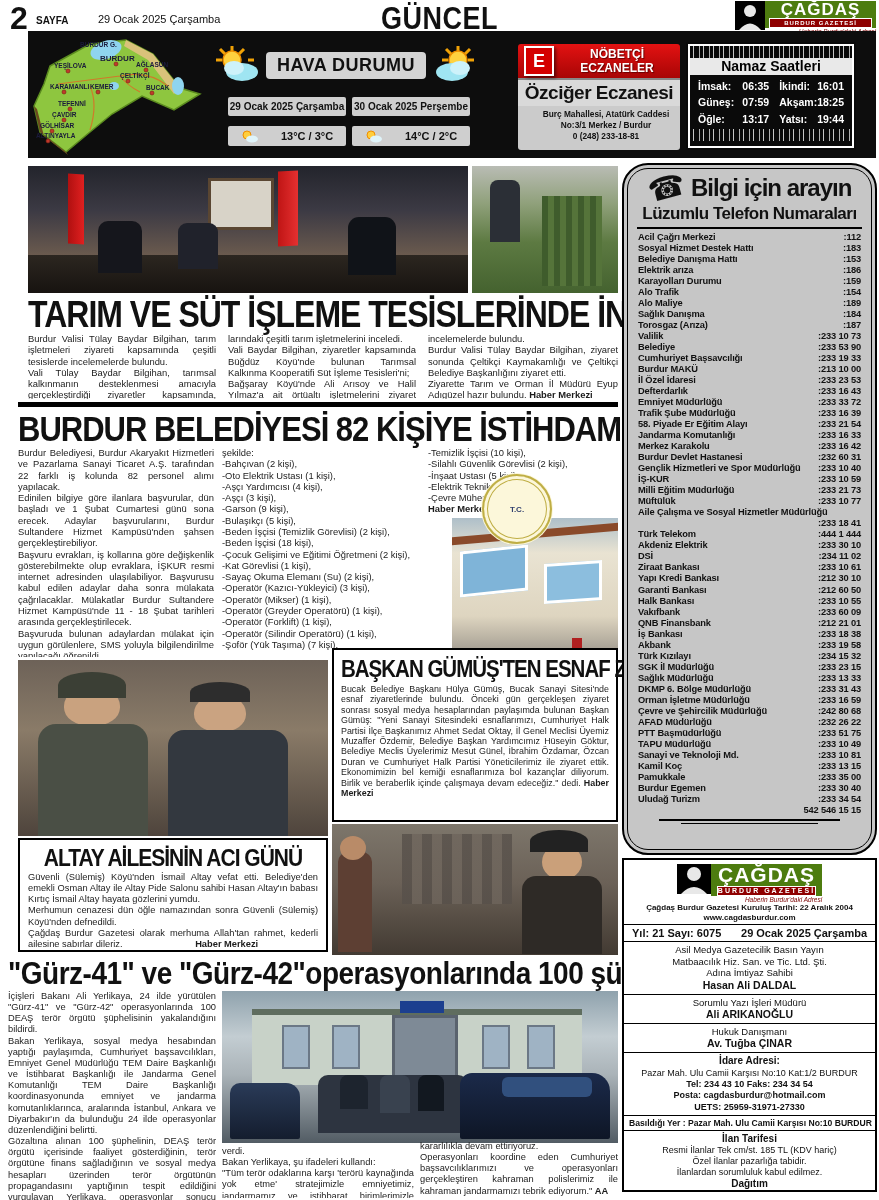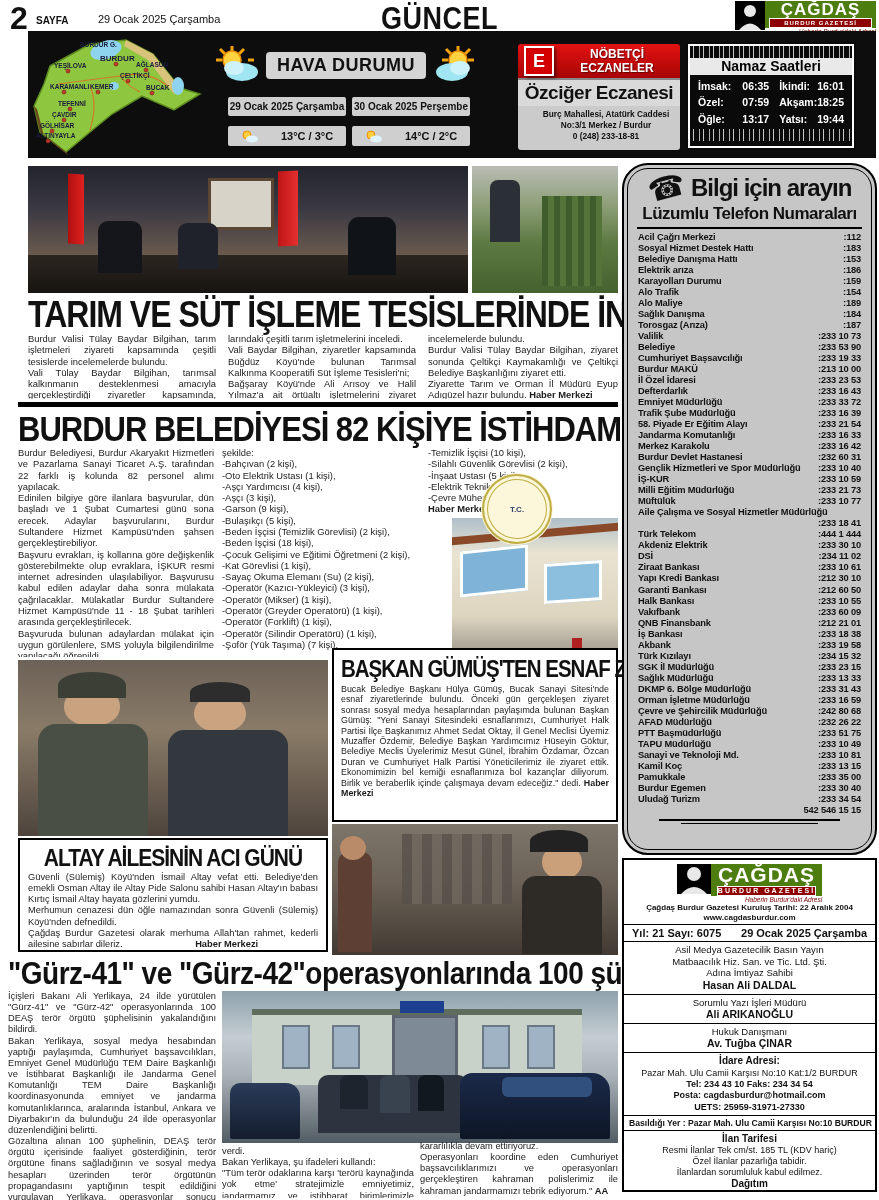--- a/index.html
+++ b/index.html
@@ -181,21 +181,21 @@
 <div class="abs namaz" style="left:688px;top:44px;width:162px;height:100px;">
   <div class="skyline"></div>
   <div class="namaz-title">Namaz Saatleri</div>
   <div class="namaz-grid">
     <div>
       <div class="namaz-row">
           <span>İmsak:</span>
           <span>06:35</span>
         </div>
       <div class="namaz-row">
-          <span>Özel:</span>
+          <span>Güneş:</span>
           <span>07:59</span>
         </div>
       <div class="namaz-row">
           <span>Öğle:</span>
           <span>13:17</span>
         </div>
     </div>
     <div style="padding-left:10px;">
       <div class="namaz-row">
           <span>İkindi:</span>

